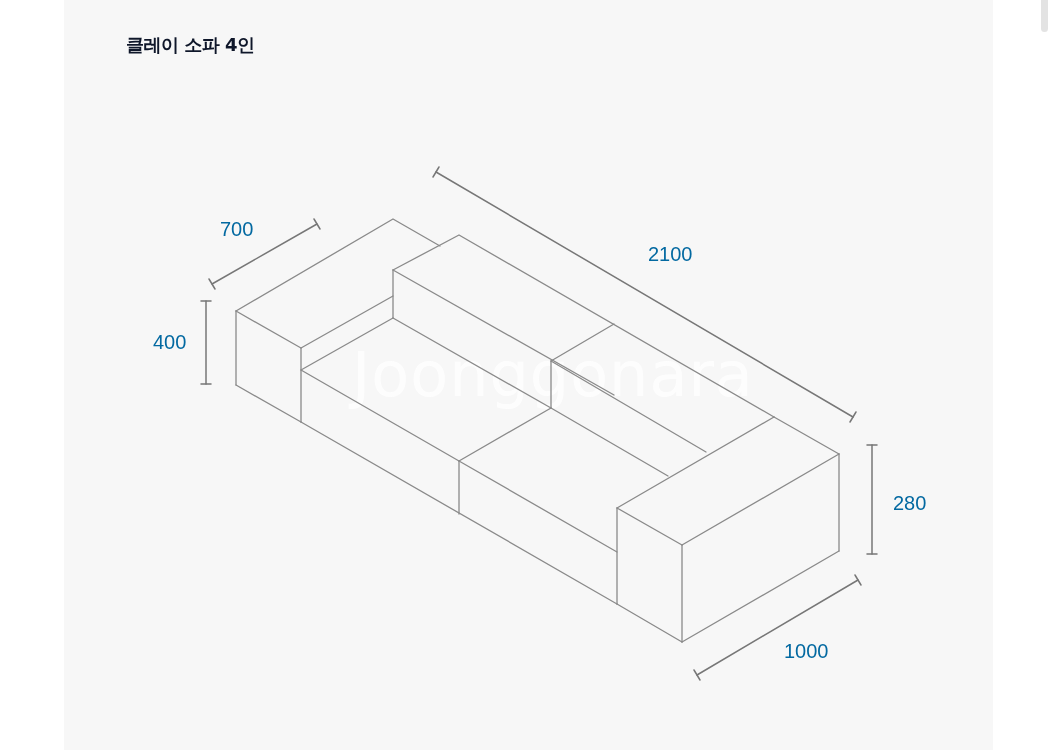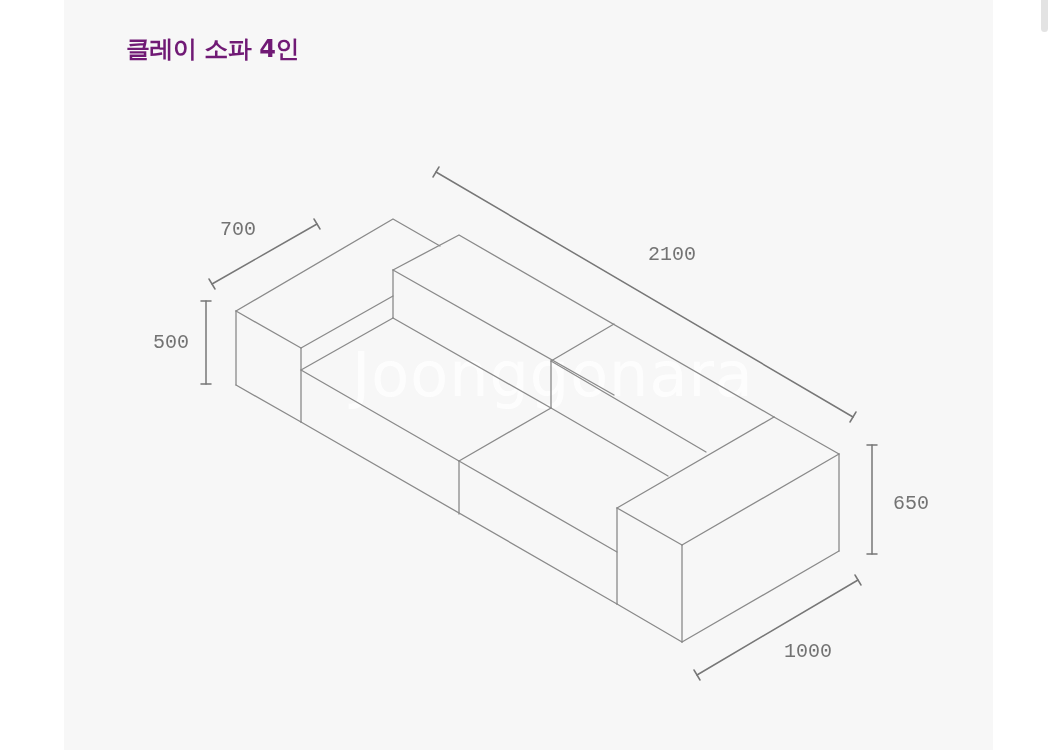--- a/index.html
+++ b/index.html
@@ -1,22 +1,22 @@
 <!DOCTYPE html>
 <html><head>
 <meta charset="utf-8">
 <style>
   html, body { margin: 0; padding: 0; background: #ffffff; }
   body { width: 1058px; height: 750px; position: relative; overflow: hidden;
          font-family: "Liberation Sans", "DejaVu Sans", sans-serif; }
   .panel { position: absolute; left: 64px; top: 0; width: 929px; height: 750px; background: #f7f7f7; }
-  .title { position: absolute; left: 126px; top: 33px; font-size: 24px; font-weight: bold;
-           color: #701a75; font-family: "DejaVu Sans", sans-serif; letter-spacing: -0.5px; }
+  .title { position: absolute; left: 126px; top: 33px; font-size: 18px; font-weight: bold;
+           color: #0f172a; font-family: "DejaVu Sans", sans-serif; letter-spacing: -0.5px; }
   .drawing { position: absolute; left: 0; top: 0; }
-  .dim-label { position: absolute; font-size: 20px; color: #737373; font-family: Liberation Mono, monospace; }
+  .dim-label { position: absolute; font-size: 20px; color: #0369a1; font-family: Liberation Sans, sans-serif; }
   .watermark { position: absolute; left: 352px; top: 338px; font-size: 62px; color: #ffffff;
                opacity: 0.85; font-family: "DejaVu Sans", sans-serif; letter-spacing: 1px; white-space: nowrap; }
   .scrollbar { position: absolute; left: 1041px; top: 0; width: 7px; height: 32px; background: #e3e3e3; border-radius: 0 0 4px 4px; }
 </style>
 </head>
 <body>
 
 <div class="panel"></div>
 
 <div class="title">클레이 소파 4인</div>
@@ -89,18 +89,18 @@
 
     <g>
       <line x1="697" y1="675" x2="858" y2="580"></line>
       <line x1="694" y1="670" x2="700" y2="680"></line>
       <line x1="855" y1="575" x2="861" y2="585"></line>
     </g>
   </g>
 </svg>
 
 <div class="dim-label" style="left:220px; top:218px;">700</div>
-<div class="dim-label" style="left:153px; top:331px;">500</div>
+<div class="dim-label" style="left:153px; top:331px;">400</div>
 <div class="dim-label" style="left:648px; top:243px;">2100</div>
-<div class="dim-label" style="left:893px; top:492px;">650</div>
+<div class="dim-label" style="left:893px; top:492px;">280</div>
 <div class="dim-label" style="left:784px; top:640px;">1000</div>
 
 <div class="scrollbar"></div>
 
 </body></html>

